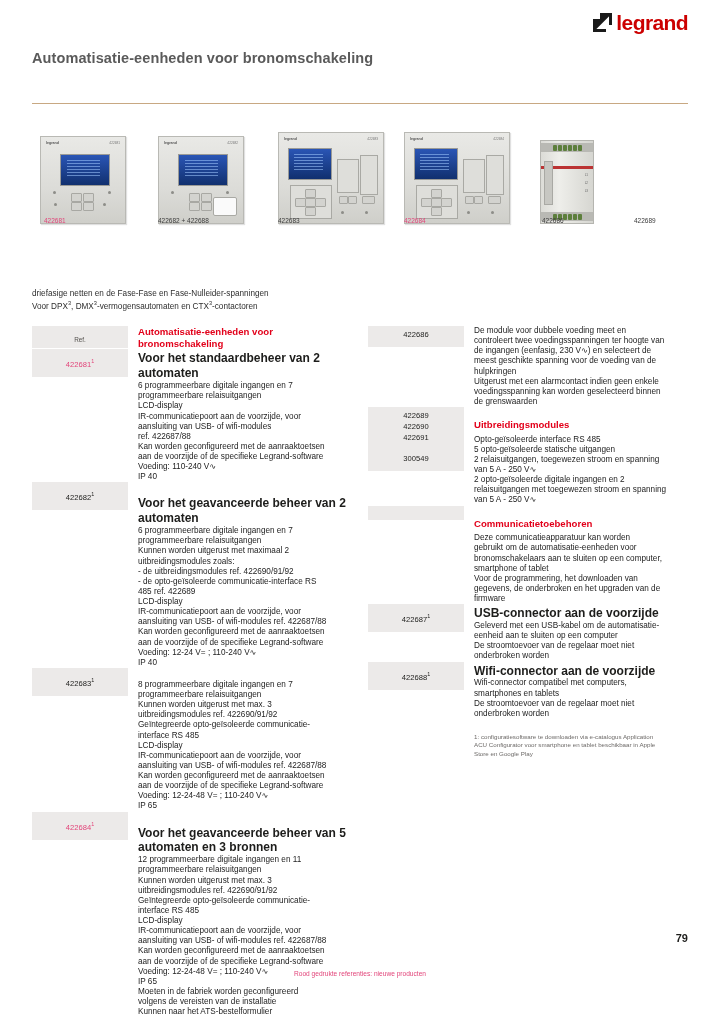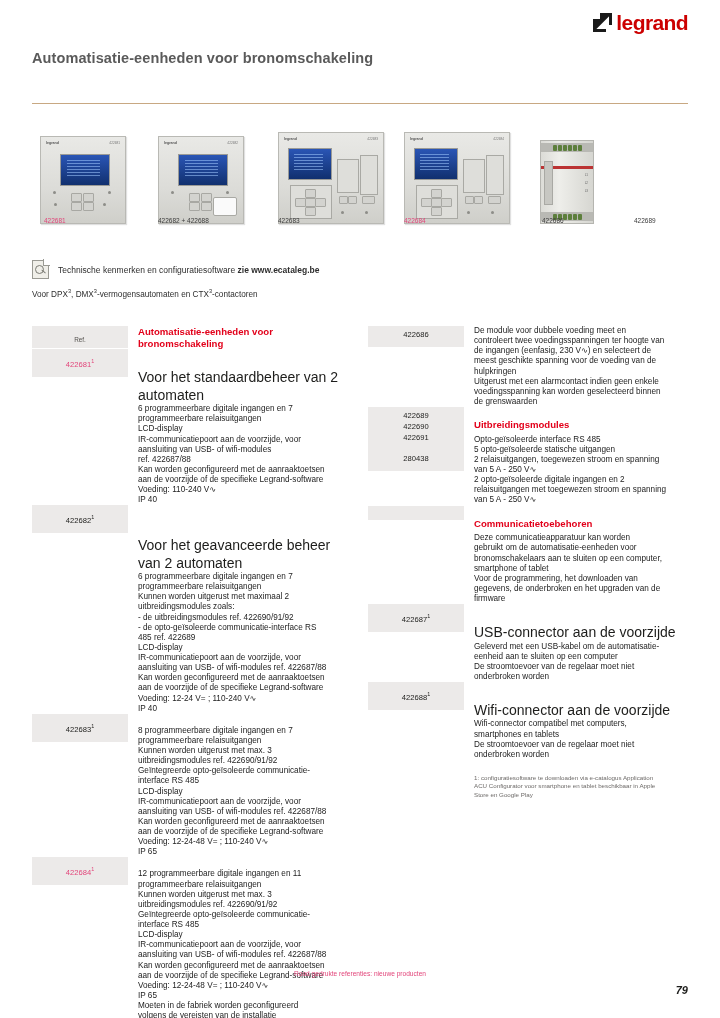--- a/index.html
+++ b/index.html
@@ -73,28 +73,28 @@
            text-align:center;padding:4px 4px 6px 4px;box-sizing:border-box;}
   .refcell.hdr{padding:2px 4px 2px 4px;min-height:0;}
   .refcell .r{font-size:7.6px;color:#1d1d1b;line-height:1.42;}
   .refcell .r.red{color:#e2457a;}
   .refcell .r sup{font-size:5.4px;vertical-align:super;}
   .refhdr{font-size:6.4px;color:#55524f;}
   .body{flex:1;padding:0 0 0 10px;box-sizing:border-box;}
   .hdr-gap{height:12px;}
 
   h3.sec{margin:0;color:#e2001a;font-size:9.6px;font-weight:bold;line-height:1.22;}
-  p.sub{margin:20px 0 0 0;font-size:14px;font-weight:normal;color:#1d1d1b;line-height:1.24;}
+  p.sub{margin:2px 0 0 0;font-size:12px;font-weight:bold;color:#1d1d1b;line-height:1.24;}
   p.txt{margin:0;font-size:8.2px;color:#232323;line-height:1.235;}
   .note{margin-top:14px;font-size:6.2px;color:#6d6a68;line-height:1.38;}
 
   
   .foot-note{position:absolute;left:0;right:0;top:970px;text-align:center;
              font-size:6.6px;color:#e2457a;}
-  .pageno{position:absolute;right:32px;top:984px;font-size:11px;font-weight:bold;color:#1d1d1b;font-style:italic;}
+  .pageno{position:absolute;right:32px;top:932px;font-size:11px;font-weight:bold;color:#1d1d1b;}
 </style>
 </head>
 <body>
 
 <div class="page">
 
   <div class="logo">
     <span class="logo-mark">
       <span class="sq"></span>
         <span class="cut"></span>
@@ -212,31 +212,23 @@
       </div>
       <div class="prod-caption" style="left:2px;">422686</div>
     </div>
 
     <div class="prod" style="left:600px;">
       <div style="width:52px;height:82px;"></div>
       <div class="prod-caption" style="left:2px;">422689</div>
     </div>
   </div>
 
-  <div class="infobar">
-    <span class="doc-icon">
-      <span class="sheet"></span>
-        <span class="fold"></span>
-        <span class="mag"></span>
-        <span class="handle"></span>
-    </span>
-    <span class="infobar-text"><span>Technische kenmerken en configuratiesoftware </span><b>zie www.ecataleg.be</b></span>
-  </div>
 
   <div class="intro">
+    <div>driefasige netten en de Fase-Fase en Fase-Nulleider-spanningen</div>
     <div><span>Voor DPX</span><sup>3</sup><span>, DMX</span><sup>3</sup><span>-vermogensautomaten en CTX</span><sup>3</sup><span>-contactoren</span></div>
   </div>
 
   <div class="col col-left">
 
     <div class="grp-row">
       <div class="refcell hdr">
         <span class="refhdr">Ref.</span>
       </div>
       <div class="body">
@@ -298,20 +290,21 @@
             <p class="txt">Kan worden geconfigureerd met de aanraaktoetsen</p>
             <p class="txt">aan de voorzijde of de specifieke Legrand-software</p>
             <p class="txt">Voeding: 12-24-48 V= ; 110-240 V∿</p>
             <p class="txt">IP 65</p>
           </div>
         </div>
         <div class="grp-row">
           <div class="refcell"><span class="r red">422684<sup>1</sup></span></div>
           <div class="body">
             <div class="hdr-gap"></div>
+            <p class="sub">Voor het geavanceerde beheer van 5 automaten en 3 bronnen</p>
             <p class="txt">12 programmeerbare digitale ingangen en 11</p>
             <p class="txt">programmeerbare relaisuitgangen</p>
             <p class="txt">Kunnen worden uitgerust met max. 3</p>
             <p class="txt">uitbreidingsmodules ref. 422690/91/92</p>
             <p class="txt">Geïntegreerde opto-geïsoleerde communicatie-</p>
             <p class="txt">interface RS 485</p>
             <p class="txt">LCD-display</p>
             <p class="txt">IR-communicatiepoort aan de voorzijde, voor</p>
             <p class="txt">aansluiting van USB- of wifi-modules ref. 422687/88</p>
             <p class="txt">Kan worden geconfigureerd met de aanraaktoetsen</p>
@@ -344,21 +337,21 @@
             <p class="txt">voedingsspanning kan worden geselecteerd binnen</p>
             <p class="txt">de grenswaarden</p>
           </div>
         </div>
         <div class="grp-row">
           <div class="refcell">
             <div class="r">422689</div>
             <div class="r">422690</div>
             <div class="r">422691</div>
             <div class="r">&nbsp;</div>
-            <div class="r">280438</div>
+            <div class="r">300549</div>
           </div>
           <div class="body">
             <div class="hdr-gap"></div>
             <h3 class="sec">Uitbreidingsmodules</h3>
             <div style="height: 4px;"></div>
             <p class="txt">Opto-geïsoleerde interface RS 485</p>
             <p class="txt">5 opto-geïsoleerde statische uitgangen</p>
             <p class="txt">2 relaisuitgangen, toegewezen stroom en spanning</p>
             <p class="txt">van 5 A - 250 V∿</p>
             <p class="txt">2 opto-geïsoleerde digitale ingangen en 2</p>

